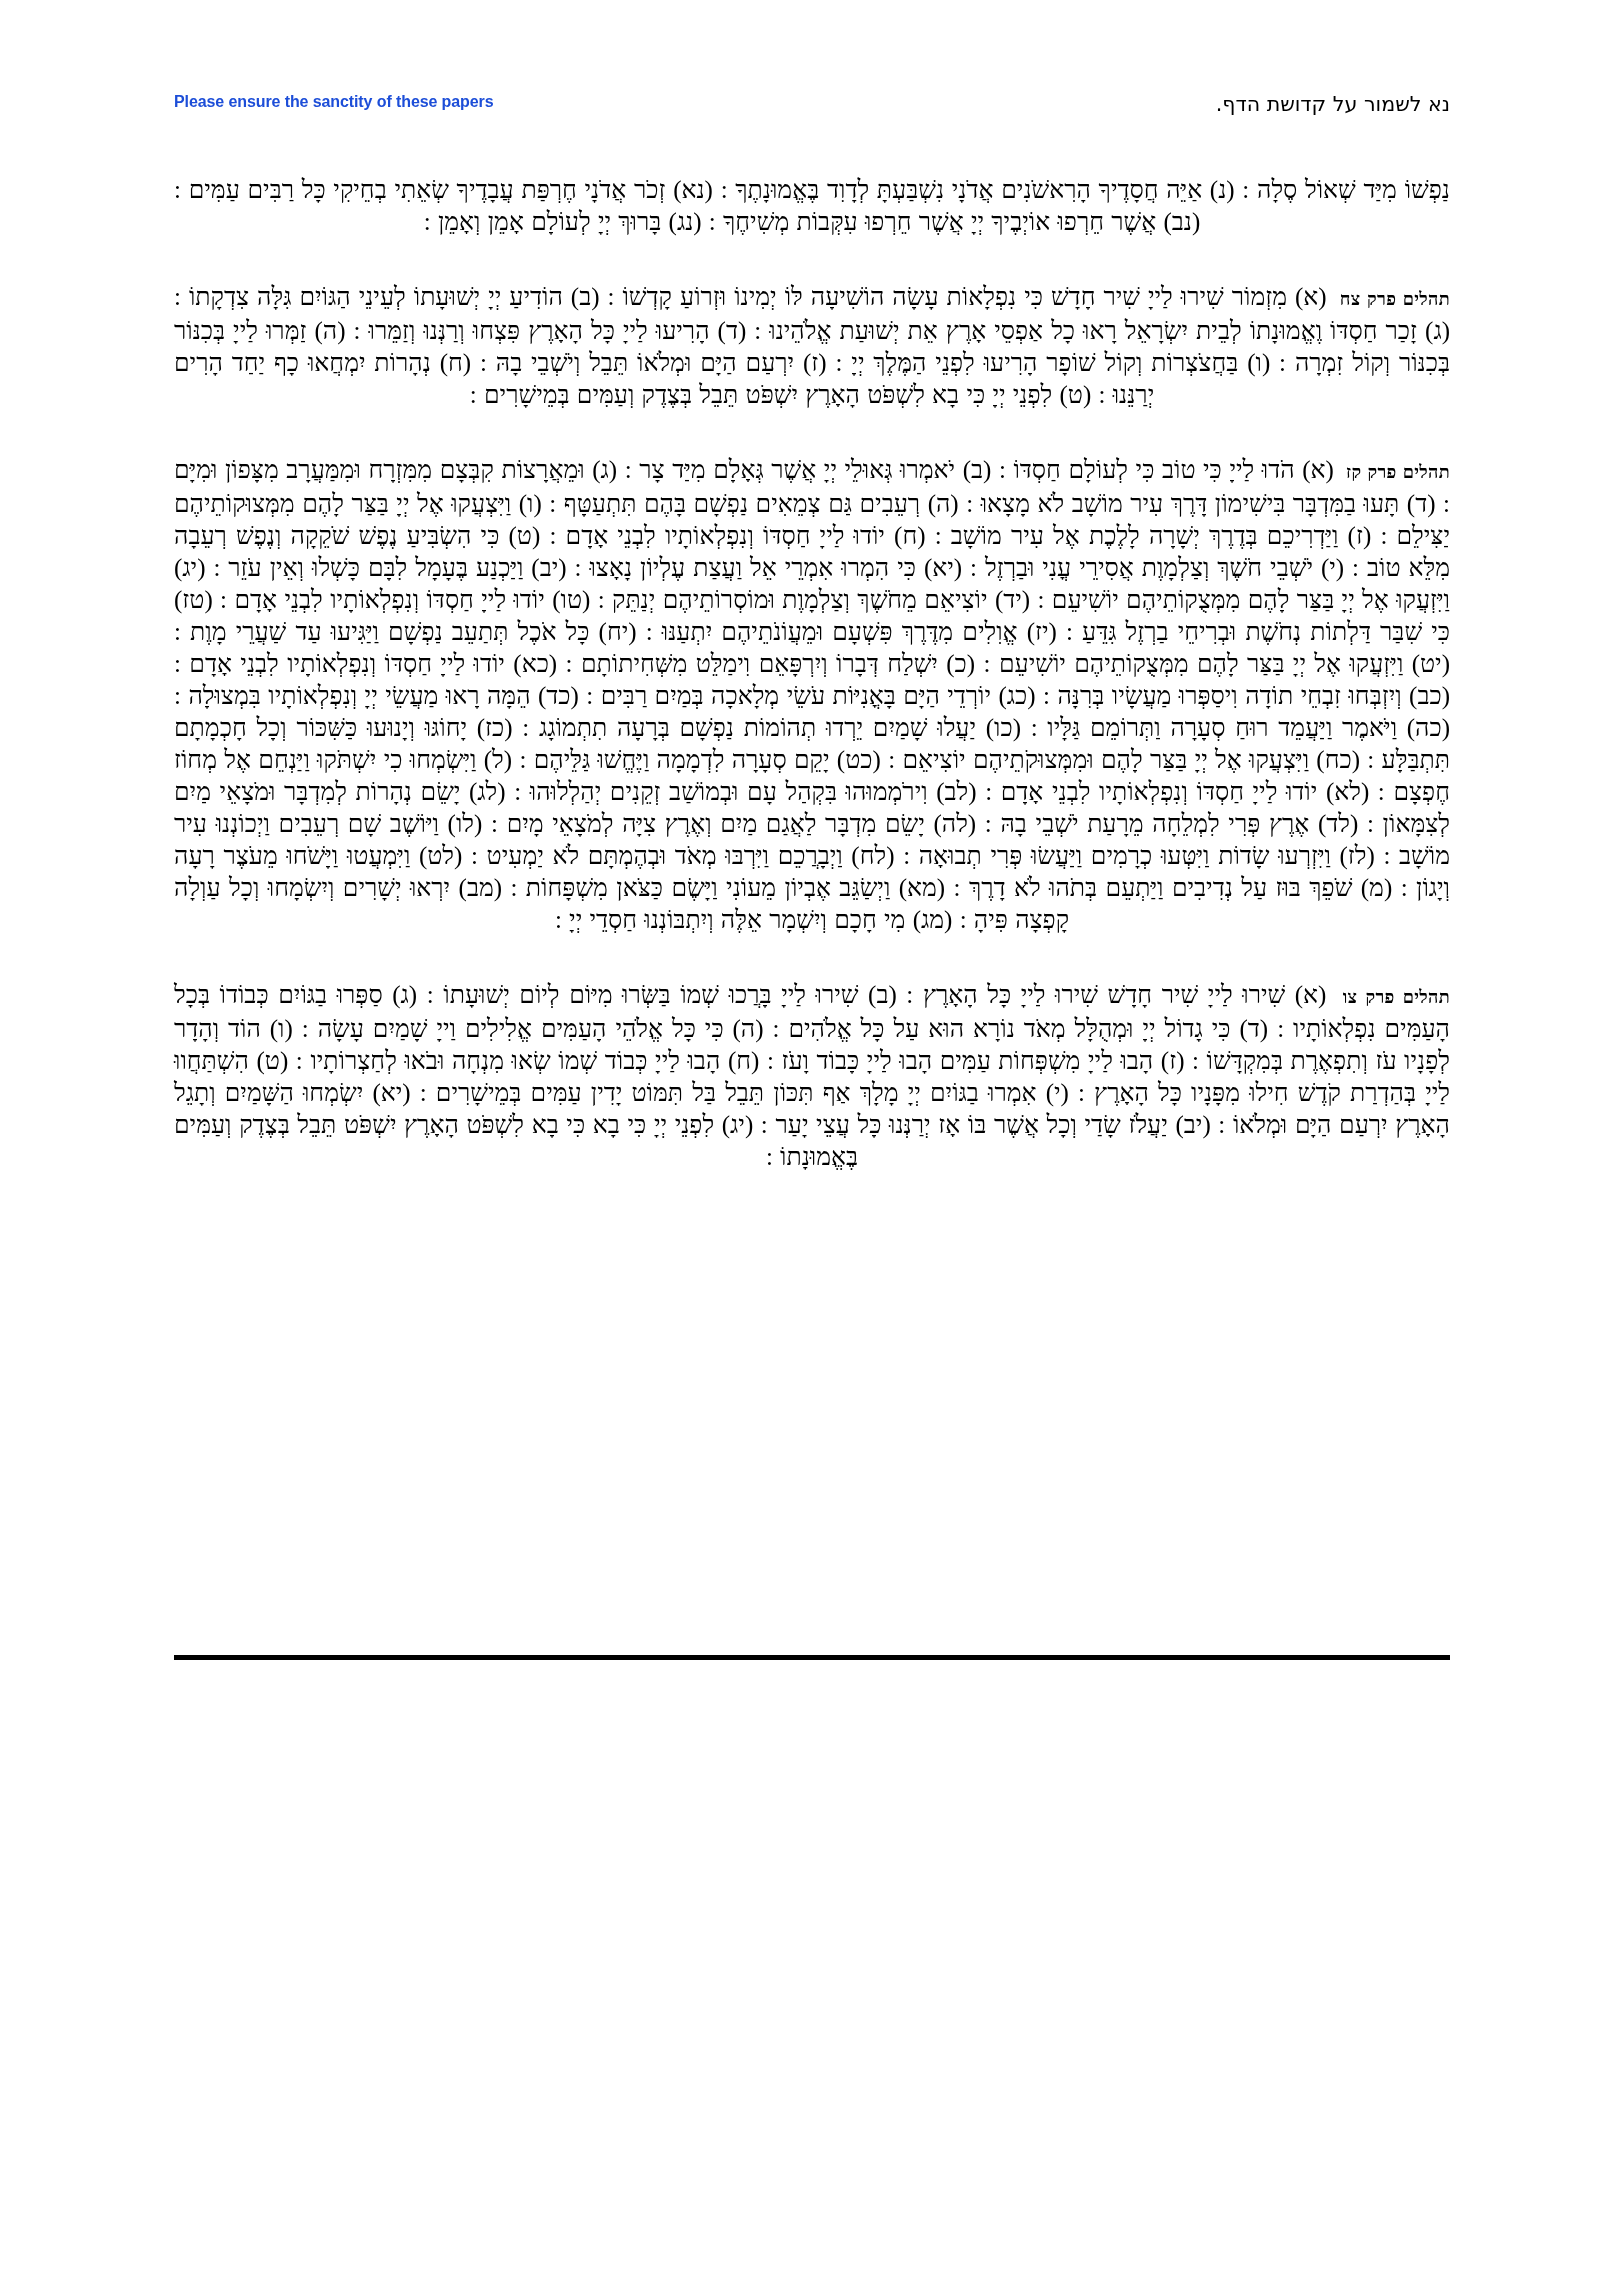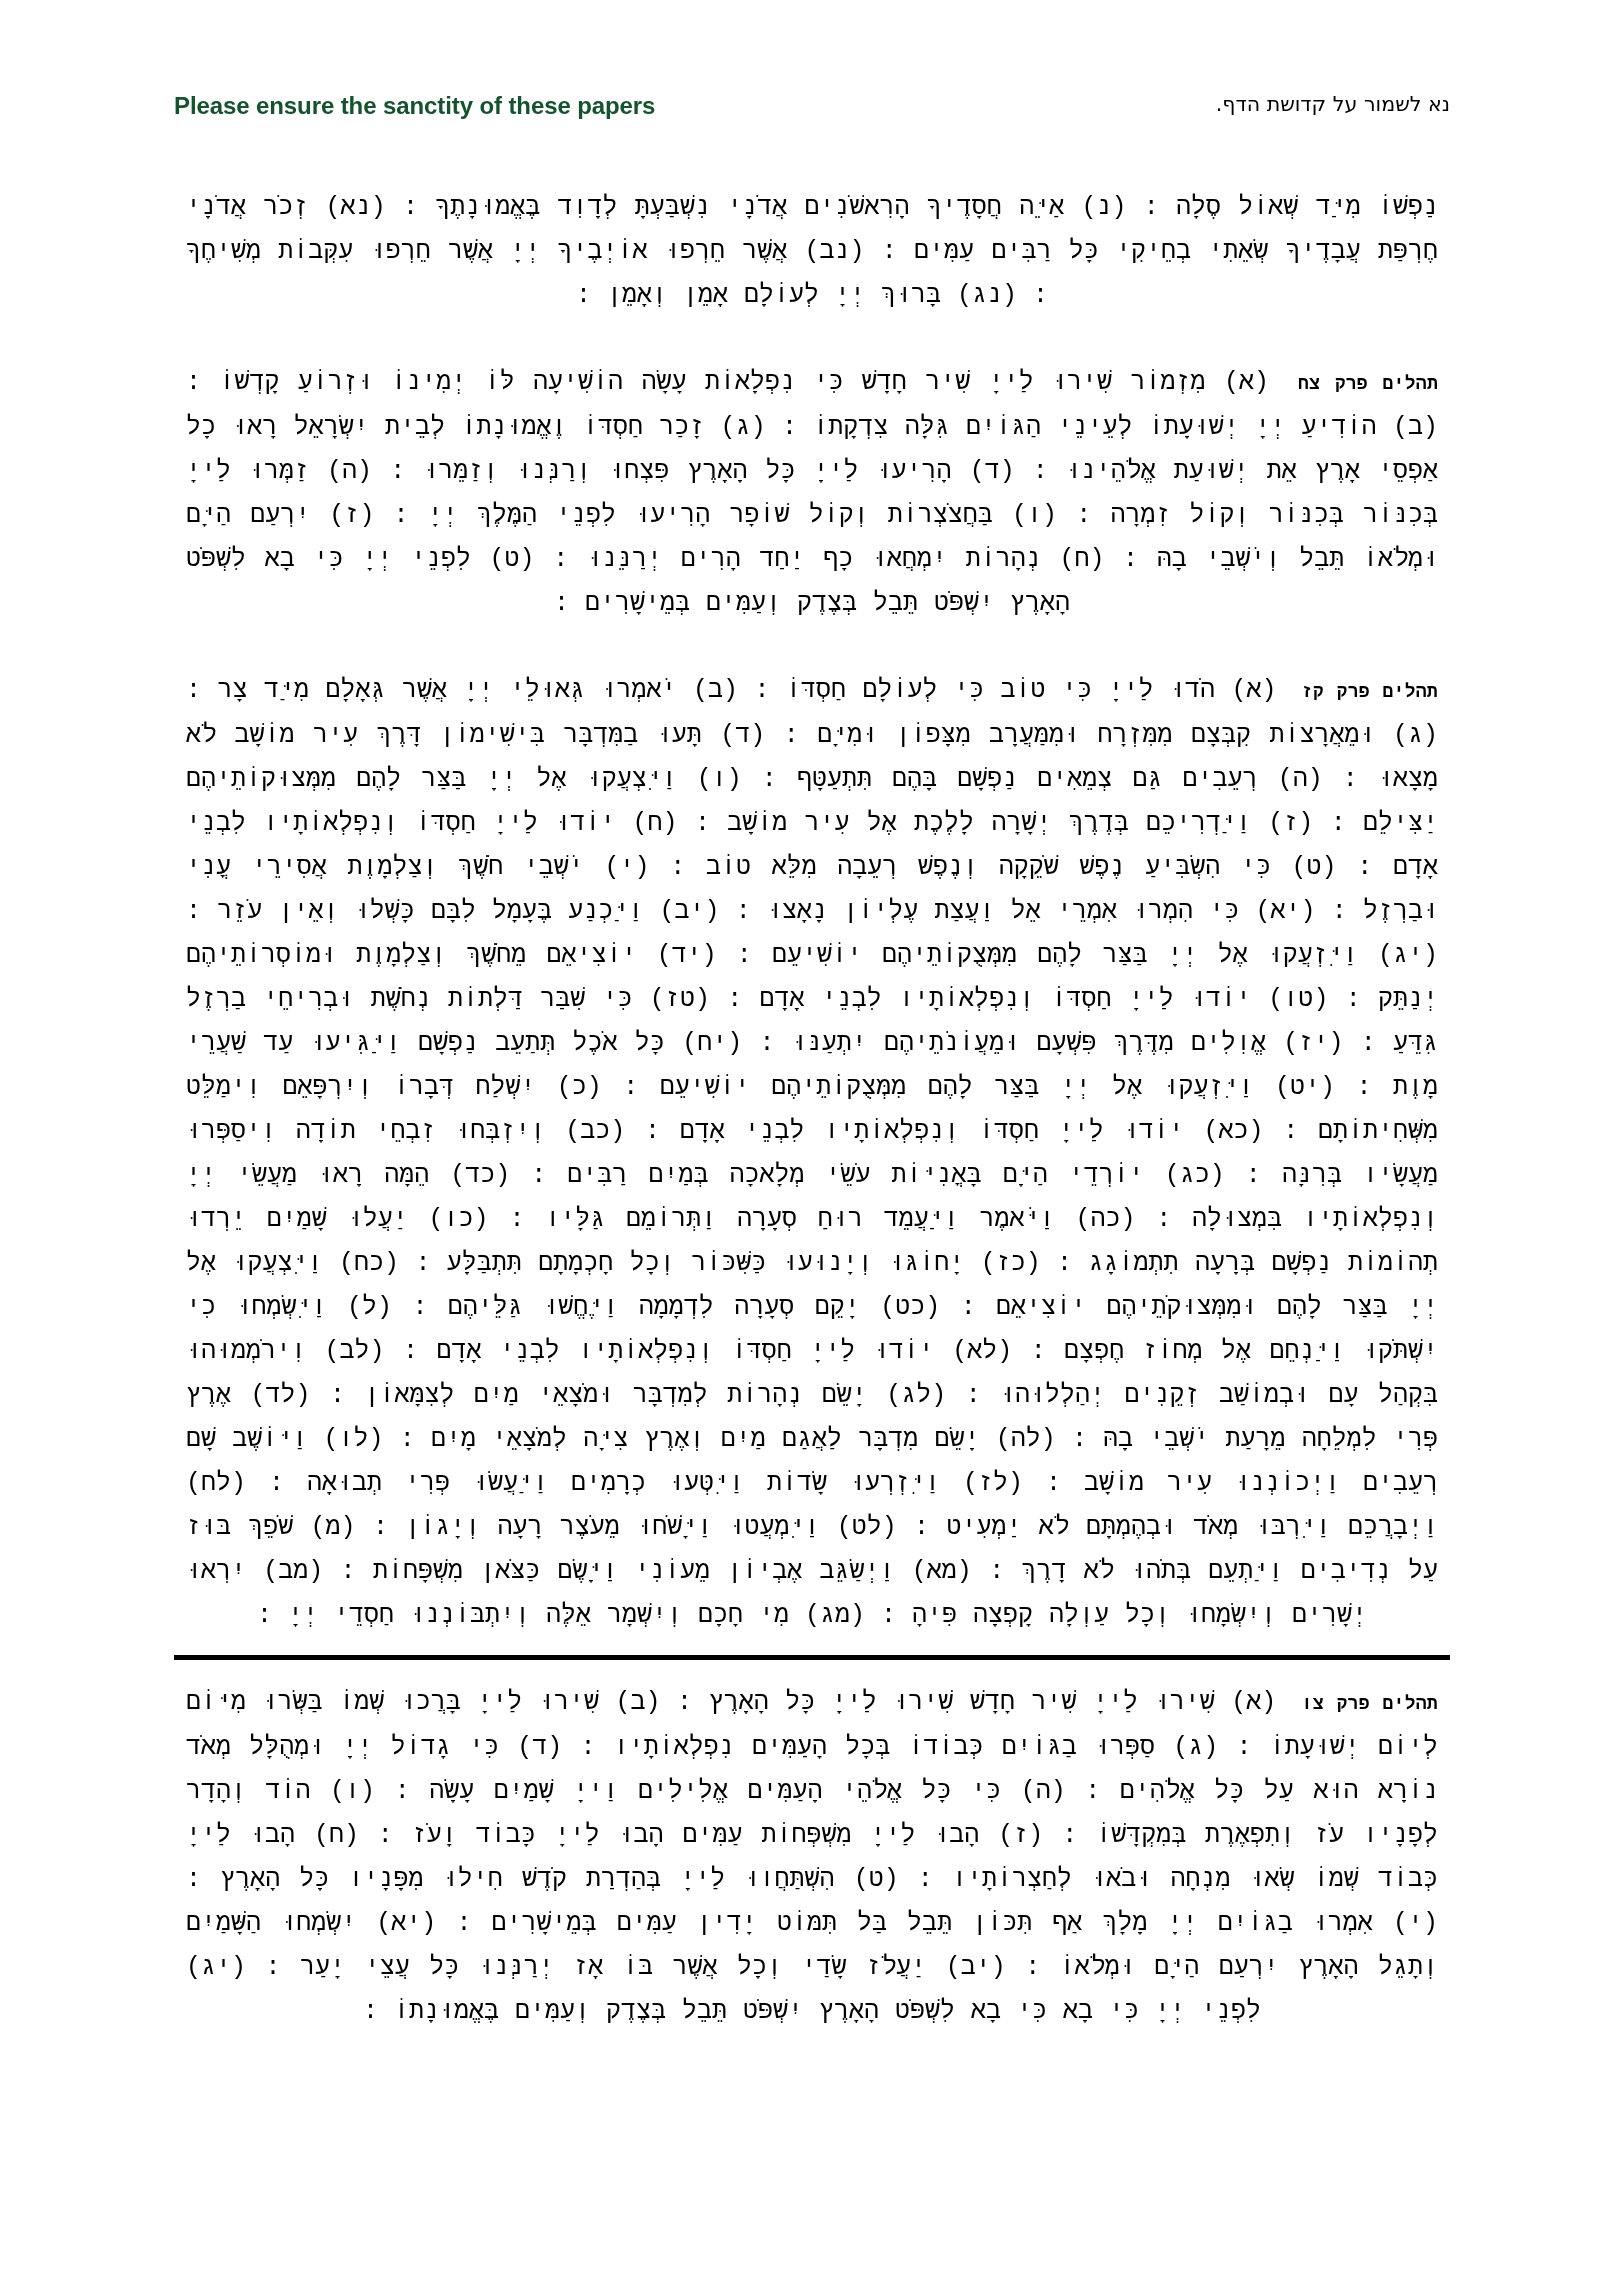--- a/index.html
+++ b/index.html
@@ -27,23 +27,23 @@
     top: 93px;
     left: 174px;
     right: 171px;
     height: 39px;
     display: flex;
     align-items: flex-start;
     justify-content: space-between;
   }
   .header-en {
     font-family: "Liberation Sans", "DejaVu Sans", sans-serif;
-    font-size: 24px;
+    font-size: 16px;
     font-weight: 700;
-    color: #14532d;
+    color: #1d4ed8;
     letter-spacing: -0.1px;
     white-space: nowrap;
     line-height: 1.1;
   }
   .header-he {
     direction: rtl;
     unicode-bidi: bidi-override;
     font-family: "DejaVu Sans", "Liberation Sans", sans-serif;
     font-size: 20.6px;
     font-weight: 400;
@@ -58,28 +58,28 @@
     top: 174px;
     left: 174px;
     width: 1276px;
     direction: rtl;
     text-align: justify;
     text-align-last: center;
     color: #000000;
   }
 
   .para {
-    font-family: Liberation Mono, monospace;
+    font-family: Liberation Serif, serif;
     font-size: 25px;
-    line-height: 44px;
+    line-height: 32px;
     direction: rtl;
     text-align: justify;
     text-align-last: center;
     word-spacing: 1px;
-    margin: 12px;
+    margin: 0;
   }
 
   .para.first { text-align-last: center; }
 
   .psalm-block { margin-top: 43px; }
 
   .psalm-heading {
     font-weight: 700;
     font-size: 18px;
     letter-spacing: 0.3px;

